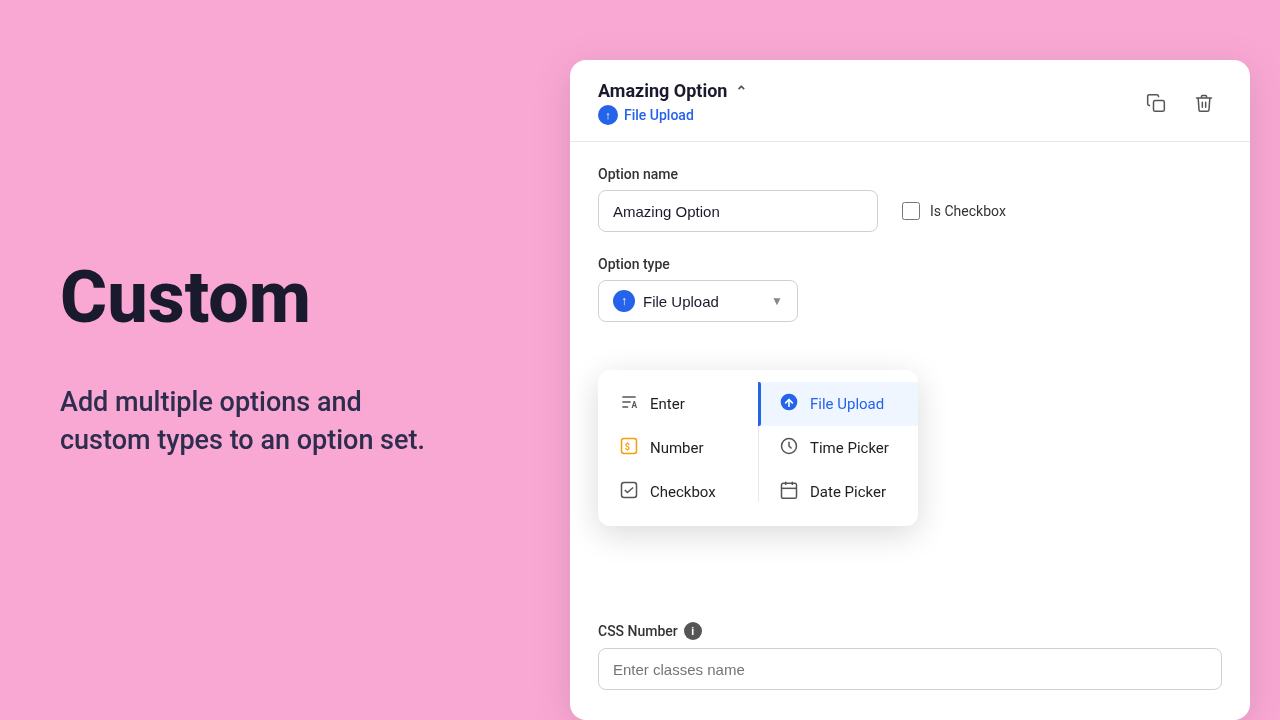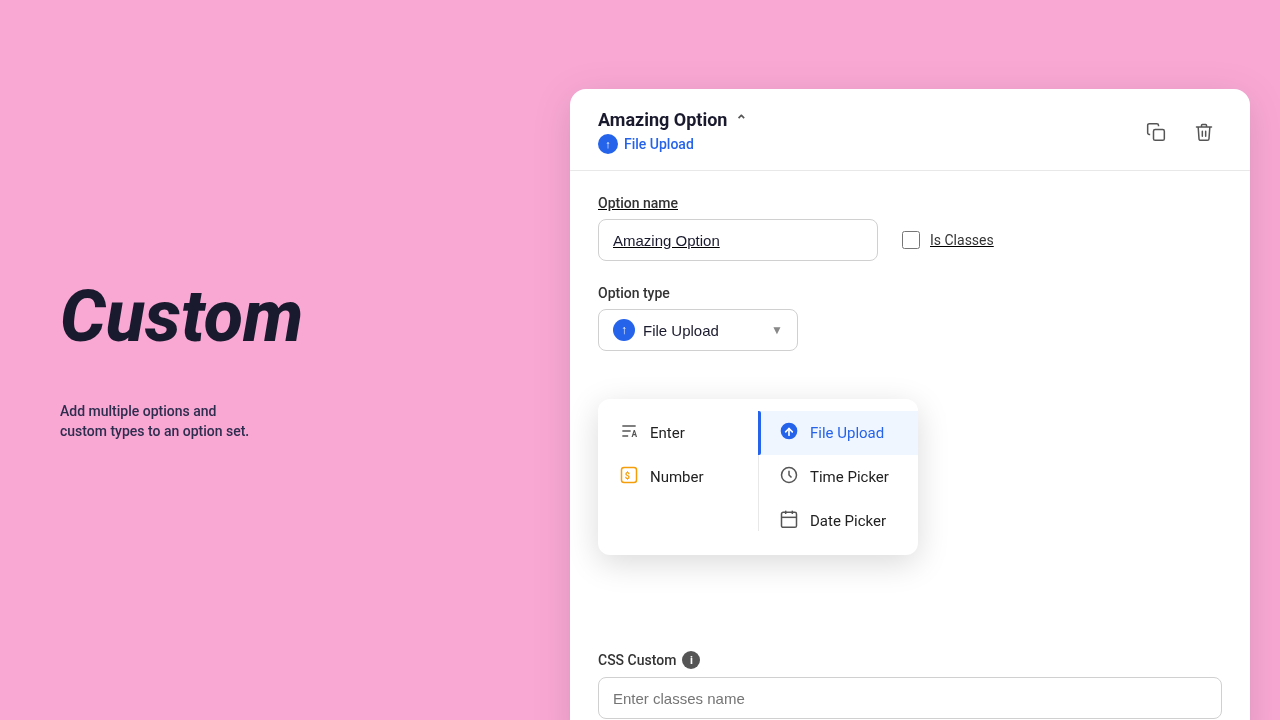--- a/index.html
+++ b/index.html
@@ -22,34 +22,33 @@
       justify-content: center;
       padding: 60px 60px;
       flex-shrink: 0;
     }
     .main-title {
       font-size: 72px;
       font-weight: 800;
       color: #1a1a2e;
       line-height: 1.05;
       margin-bottom: 48px;
-      font-style: italic;
     }
     .sub-title {
-      font-size: 14px;
+      font-size: 27px;
       font-weight: 500;
       color: #2d2d4e;
       line-height: 1.4;
     }
 
     
     .right-panel {
       flex: 1;
       display: flex;
-      align-items: flex-start;
+      align-items: flex-end;
       justify-content: center;
       padding-top: 89px;
       position: relative;
     }
 
     
     .card {
       background: #fff;
       border-radius: 16px;
       box-shadow: 0 8px 40px rgba(0,0,0,0.12);
@@ -123,21 +122,20 @@
 
     
     .card-body {
       padding: 24px 28px;
     }
     .form-row {
       display: flex;
       gap: 24px;
       align-items: flex-end;
       margin-bottom: 24px;
-      text-decoration: underline;
     }
     .form-group {
       display: flex;
       flex-direction: column;
       gap: 8px;
     }
     .form-label {
       font-size: 14px;
       font-weight: 500;
       color: #333;
@@ -348,21 +346,21 @@
 
     <div class="card-body">
 
       <div class="form-row">
         <div class="form-group">
           <label class="form-label">Option name</label>
           <input class="form-input" type="text" value="Amazing Option" style="">
         </div>
         <div class="checkbox-group">
           <input type="checkbox" id="is-required" style="">
-          <label class="checkbox-label" for="is-required">Is Classes</label>
+          <label class="checkbox-label" for="is-required">Is Checkbox</label>
         </div>
       </div>
 
       <div class="form-group" style="margin-bottom:0;margin-top:19px;">
         <label class="form-label">Option type</label>
         <button class="select-btn">
           <span class="select-btn-left">
             <span style="width:22px;height:22px;background:#2563eb;border-radius:50%;display:inline-flex;align-items:center;justify-content:center;color:#fff;font-size:12px;">↑</span>
             <span>File Upload</span>
           </span>
@@ -387,20 +385,29 @@
               </div>
               <div class="dropdown-item">
                 <span class="item-icon">
                   <svg width="20" height="20" viewBox="0 0 24 24" fill="none" stroke="#f59e0b" stroke-width="1.8">
                     <rect x="3" y="3" width="18" height="18" rx="3"></rect>
                     <text x="7" y="17" font-size="11" fill="#f59e0b" stroke="none" font-weight="700">$</text>
                   </svg>
                 </span>
                 <span>Number</span>
               </div>
+              <div class="dropdown-item">
+                <span class="item-icon">
+                  <svg width="20" height="20" viewBox="0 0 24 24" fill="none" stroke="#555" stroke-width="1.8">
+                    <rect x="3" y="3" width="18" height="18" rx="3"></rect>
+                    <polyline points="7 12 10 15 17 9"></polyline>
+                  </svg>
+                </span>
+                <span>Checkbox</span>
+              </div>
             </div>
 
             <div>
               <div class="dropdown-item active">
                 <span class="item-icon blue">
                   <svg width="20" height="20" viewBox="0 0 24 24" fill="none">
                     <circle cx="12" cy="12" r="10" fill="#2563eb"></circle>
                     <polyline points="8 13 12 9 16 13" stroke="#fff" stroke-width="2" stroke-linecap="round" stroke-linejoin="round"></polyline>
                     <line x1="12" y1="9" x2="12" y2="17" stroke="#fff" stroke-width="2" stroke-linecap="round"></line>
                   </svg>
@@ -429,21 +436,21 @@
               </div>
             </div>
           </div>
         </div>
       </div>
 
       <div style="height: 300px;"></div>
 
       <div class="css-section">
         <div class="css-label">
-          <span>CSS Custom</span>
+          <span>CSS Number</span>
           <span class="info-icon">i</span>
         </div>
         <input class="css-input" type="text" placeholder="Enter classes name" style="">
         
       </div>
 
     </div>
 
   </div>
 </div>

